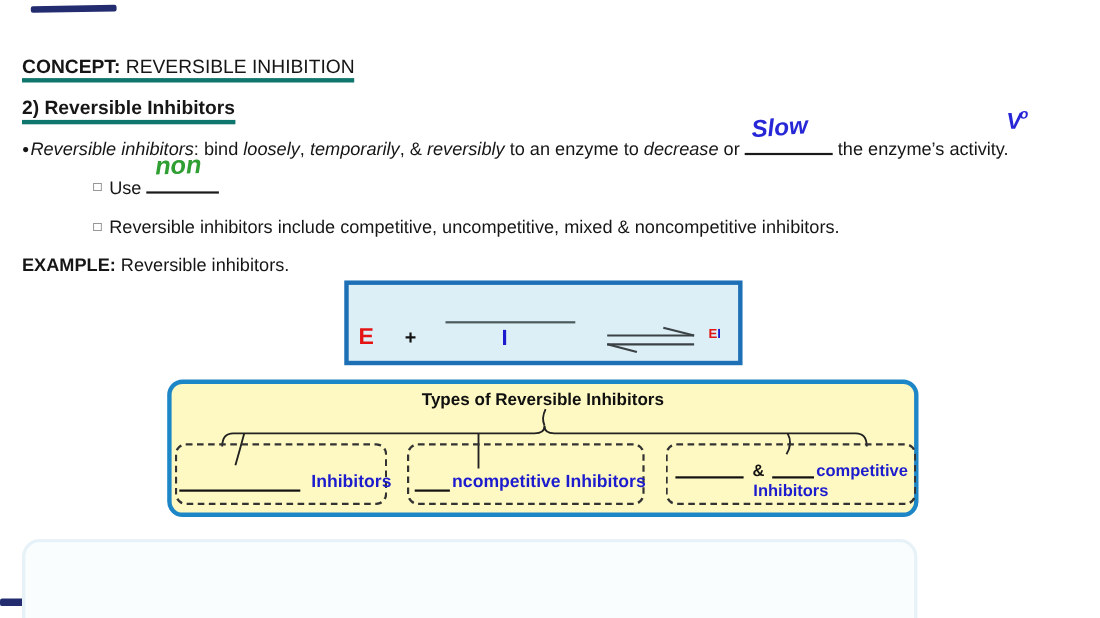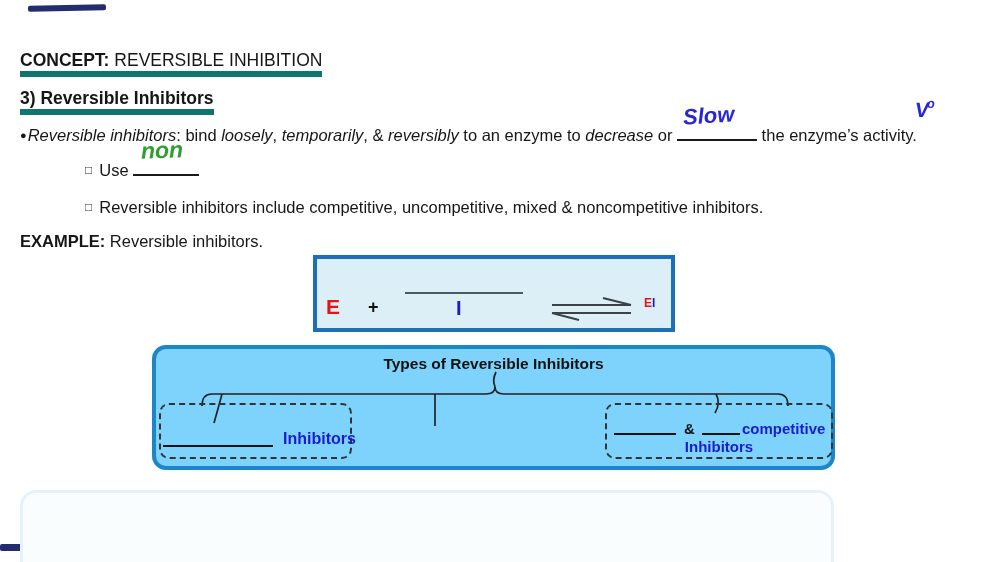--- a/index.html
+++ b/index.html
@@ -2,40 +2,40 @@
 <html><head>
 <meta charset="utf-8">
 <style>
   html,body{margin:0;padding:0;background:#fff;}
   #page{
     position:relative;width:1000px;height:562px;background:#ffffff;overflow:hidden;
     font-family:"Liberation Sans","DejaVu Sans",sans-serif;color:#111;
   }
   .abs{position:absolute;}
   .line{position:absolute;white-space:nowrap;font-size:16.5px;color:#161616;}
-  .u{border-bottom:6px solid #0f766e;padding-bottom:1px;}
+  .u{border-bottom:4px solid #0f766e;padding-bottom:1px;}
   .b{font-weight:bold;}
   .i{font-style:italic;}
   .sq{font-size:12px;color:#333;margin-right:7px;position:relative;top:-2px;}
   .bullet-dot{font-size:11px;position:relative;top:-2px;margin-right:1px;}
   .blank{display:inline-block;border-bottom:2px solid #1a1a1a;height:14px;position:relative;vertical-align:baseline;}
   .hw{position:absolute;font-style:italic;font-weight:600;white-space:nowrap;line-height:1;}
   .hw-blue{color:#2727d8;}
   .hw-green{color:#2f9e33;}
   
   #reaction-box{
     left:313px;top:255px;width:362px;height:77px;background:#dceff6;
     border:4px solid #1d6fb6;box-sizing:border-box;
   }
   #reaction-box .sym{position:absolute;font-weight:bold;font-size:21px;line-height:1;}
   .red{color:#e41414;}
   .blue{color:#1c1cce;}
   
   #types-box{
-    left:152px;top:345px;width:683px;height:125px;background:#7dd3fc;
+    left:152px;top:345px;width:683px;height:125px;background:#fef9c3;
     border:4px solid #1d86c6;border-radius:14px;box-sizing:border-box;
   }
   #types-title{position:absolute;left:0;right:0;top:6px;text-align:center;font-weight:bold;font-size:15.5px;color:#101010;}
   .dash-box{position:absolute;border:2px dashed #333;border-radius:10px;box-sizing:border-box;background:transparent;}
   .dash-label{position:absolute;font-weight:bold;font-size:16px;color:#1c1cce;line-height:1;white-space:nowrap;}
   .dash-label.sm{font-size:15px;}
   .dash-blank{position:absolute;border-bottom:2.5px solid #111;height:0;}
   svg{display:block;}
   
   #ghost-box{
@@ -54,21 +54,21 @@
   <div class="navy-mark" style="left:28px;top:5px;width:78px;height:6px;transform:rotate(-1deg);"></div>
   <div class="navy-mark" style="left:0px;top:544px;width:87px;height:7px;"></div>
 
   <div class="line" style="left:20px;top:50px;font-size:17.5px;">
     <span class="u">
       <span class="b">CONCEPT:</span><span> REVERSIBLE INHIBITION</span>
     </span>
   </div>
 
   <div class="line" style="left:20px;top:88px;font-size:17.5px;">
-    <span class="u b">3) Reversible Inhibitors</span>
+    <span class="u b">2) Reversible Inhibitors</span>
   </div>
 
   <div class="line" style="left:20px;top:125px;">
     <span class="bullet-dot">●</span><span class="i">Reversible inhibitors</span><span>: bind </span><span class="i">loosely</span><span>, </span><span class="i">temporarily</span><span>, &amp; </span><span class="i">reversibly</span><span> to an enzyme to </span><span class="i">decrease</span><span> or </span><span class="blank" style="width:80px;"><span class="hw hw-blue" style="left:6px;top:-20px;font-size:22px;transform:rotate(-4deg);">Slow</span></span><span> the enzyme’s activity.</span>
   </div>
 
   <div id="annotation-v0">
     <span>V</span><span class="sub">o</span>
   </div>
 
@@ -109,20 +109,24 @@
       <path d="M66,45 Q62,60 58,74" stroke="#222" stroke-width="1.7" fill="none"></path>
       <path d="M279,45 L279,77" stroke="#222" stroke-width="1.7" fill="none"></path>
       <path d="M560,45 Q565,54 559,64" stroke="#222" stroke-width="1.7" fill="none"></path>
     </svg>
 
     <div class="dash-box" style="left:3px;top:54px;width:193px;height:56px;">
       <span class="dash-blank" style="left:2px;bottom:10px;width:110px;"></span>
       <span class="dash-label" style="left:122px;bottom:10px;">Inhibitors</span>
     </div>
 
+    <div class="dash-box" style="left:214px;top:54px;width:216px;height:56px;">
+      <span class="dash-blank" style="left:5px;bottom:10px;width:32px;"></span>
+      <span class="dash-label" style="left:39px;bottom:10px;">ncompetitive Inhibitors</span>
+    </div>
 
     <div class="dash-box" style="left:449px;top:54px;width:228px;height:56px;">
       <span class="dash-blank" style="left:7px;bottom:22px;width:62px;"></span>
       <span class="dash-label sm" style="left:77px;bottom:21px;color:#111;">&amp;</span>
       <span class="dash-blank" style="left:95px;bottom:22px;width:38px;"></span>
       <span class="dash-label sm" style="left:135px;bottom:21px;">competitive</span>
       <span class="dash-label sm" style="left:0;right:0;bottom:3px;text-align:center;">Inhibitors</span>
     </div>
   </div>
 

